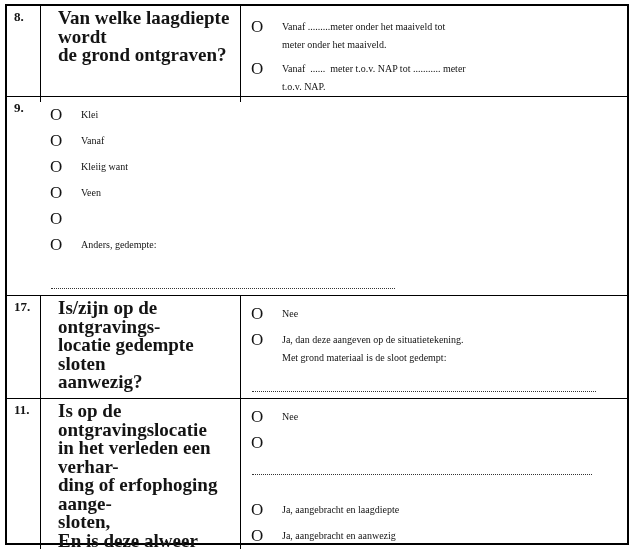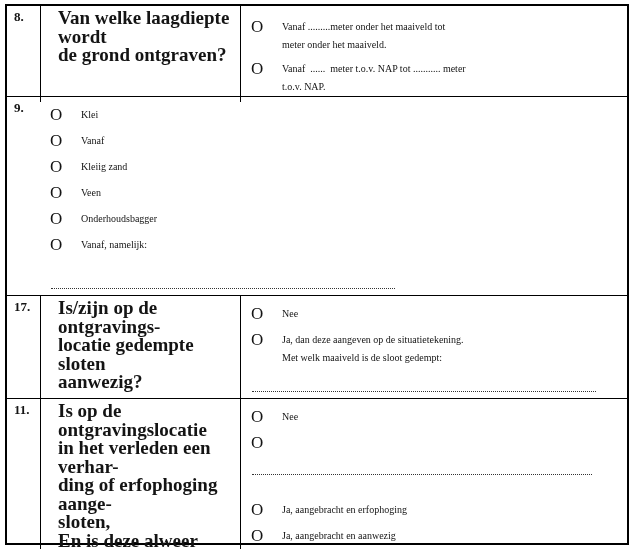--- a/index.html
+++ b/index.html
@@ -103,54 +103,53 @@
         <div class="opt">
           <span class="radio">O</span>
           <span class="opt-label">Klei</span>
         </div>
         <div class="opt">
           <span class="radio">O</span>
           <span class="opt-label">Vanaf</span>
         </div>
         <div class="opt">
           <span class="radio">O</span>
-          <span class="opt-label">Kleiig zand</span>
+          <span class="opt-label">Kleiig want</span>
         </div>
         <div class="opt">
           <span class="radio">O</span>
           <span class="opt-label">Veen</span>
         </div>
         <div class="opt">
           <span class="radio">O</span>
-          <span class="opt-label">Onderhoudsbagger</span>
         </div>
         <div class="opt">
           <span class="radio">O</span>
-          <span class="opt-label">Vanaf, namelijk:</span>
+          <span class="opt-label">Anders, gedempte:</span>
         </div>
         <div class="dotline dot-abs"></div>
       </div>
     </div>
 
     <div class="row">
       <div class="cell cell-n">17.</div>
       <div class="cell cell-q">
         <span class="q-text">Is/zijn op de ontgravings-
 locatie gedempte  sloten
 aanwezig?</span>
       </div>
       <div class="cell cell-a">
         <div class="opt">
           <span class="radio">O</span>
           <span class="opt-label">Nee</span>
         </div>
         <div class="opt">
           <span class="radio">O</span>
           <span class="opt-label">Ja, dan deze aangeven op de situatietekening.
-Met welk maaiveld is de sloot gedempt:</span>
+Met grond materiaal is de sloot gedempt:</span>
         </div>
         <div class="dotline dot-abs"></div>
       </div>
     </div>
 
     <div class="row">
       <div class="cell cell-n">11.</div>
       <div class="cell cell-q">
         <span class="q-text">Is op de ontgravingslocatie
 in het verleden een verhar-
@@ -163,21 +162,21 @@
         <div class="opt">
           <span class="radio">O</span>
           <span class="opt-label">Nee</span>
         </div>
         <div class="opt">
           <span class="radio">O</span>
         </div>
         <div class="dotline dot-flow"></div>
         <div class="opt">
           <span class="radio">O</span>
-          <span class="opt-label">Ja, aangebracht en erfophoging</span>
+          <span class="opt-label">Ja, aangebracht en laagdiepte</span>
         </div>
         <div class="opt">
           <span class="radio">O</span>
           <span class="opt-label">Ja, aangebracht en aanwezig</span>
         </div>
       </div>
     </div>
 
   </div>
 </div>

